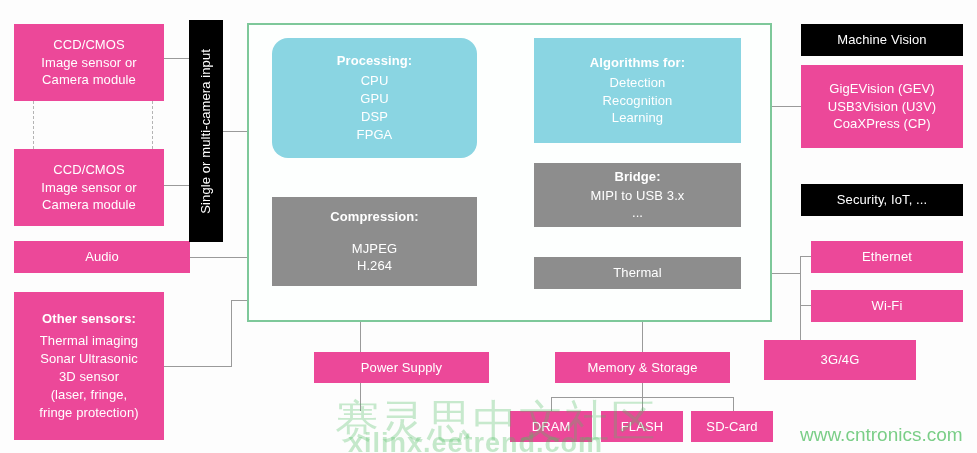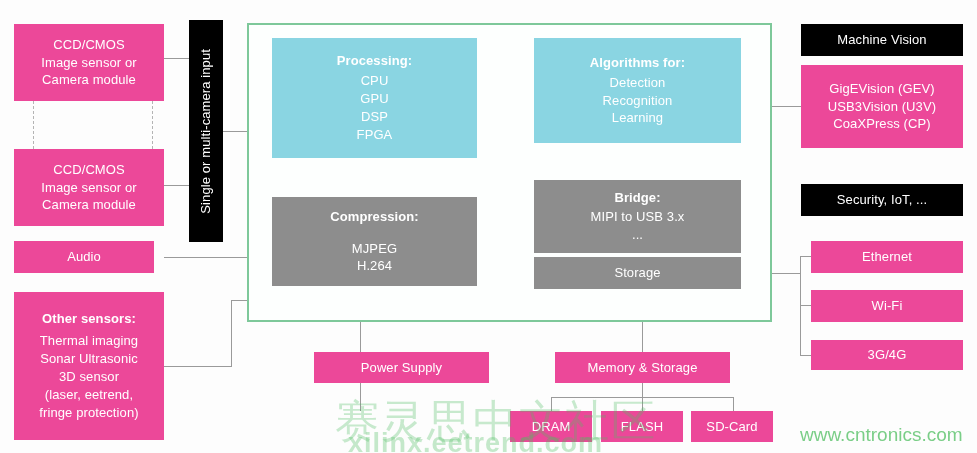--- a/index.html
+++ b/index.html
@@ -120,68 +120,68 @@
     <div class="f13 ln">Image sensor or</div>
     <div class="f13 ln">Camera module</div>
   </div>
 
   <div class="box green" style="left:14px;top:149px;width:150px;height:77px;">
     <div class="f13 ln">CCD/CMOS</div>
     <div class="f13 ln">Image sensor or</div>
     <div class="f13 ln">Camera module</div>
   </div>
 
-  <div class="box green" style="left:14px;top:241px;width:140px;height:32px;">
+  <div class="box green" style="left:14px;top:241px;width:176px;height:32px;">
     <div class="f13 ln">Audio</div>
   </div>
 
   <div class="box green" style="left:14px;top:292px;width:150px;height:148px;">
     <div class="f13 ttl" style="margin-bottom:4px;">Other sensors:</div>
     <div class="f13 ln">Thermal imaging</div>
     <div class="f13 ln">Sonar Ultrasonic</div>
     <div class="f13 ln">3D sensor</div>
-    <div class="f13 ln">(laser, eetrend,</div>
+    <div class="f13 ln">(laser, fringe,</div>
     <div class="f13 ln">fringe protection)</div>
   </div>
 
   <div class="box black" style="left:189px;top:20px;width:34px;height:222px;">
     <div class="vert">Single or multi-camera input</div>
   </div>
 
   <div class="frame" style="left:247px;top:23px;width:525px;height:299px;"></div>
 
-  <div class="box cyan" style="left:272px;top:38px;width:205px;height:120px;">
+  <div class="box cyan" style="left:272px;top:38px;width:205px;height:120px;border-radius:16px;">
     <div class="f13 ttl" style="margin-bottom:2px;">Processing:</div>
     <div class="f13 ln">CPU</div>
     <div class="f13 ln">GPU</div>
     <div class="f13 ln">DSP</div>
     <div class="f13 ln">FPGA</div>
   </div>
 
   <div class="box gray" style="left:272px;top:197px;width:205px;height:89px;">
     <div class="f13 ttl" style="margin-bottom:14px;">Compression:</div>
     <div class="f13 ln">MJPEG</div>
     <div class="f13 ln">H.264</div>
   </div>
 
   <div class="box cyan" style="left:534px;top:38px;width:207px;height:105px;">
     <div class="f13 ttl" style="margin-bottom:2px;">Algorithms for:</div>
     <div class="f13 ln">Detection</div>
     <div class="f13 ln">Recognition</div>
     <div class="f13 ln">Learning</div>
   </div>
 
-  <div class="box gray" style="left:534px;top:163px;width:207px;height:73px;margin-top:17px;">
+  <div class="box gray" style="left:534px;top:163px;width:207px;height:64px;">
     <div class="f13 ttl" style="margin-bottom:1px;">Bridge:</div>
     <div class="f13 ln">MIPI to USB 3.x</div>
     <div class="f13 ln">...</div>
   </div>
 
   <div class="box gray" style="left:534px;top:257px;width:207px;height:32px;">
-    <div class="f13 ln">Storage</div>
+    <div class="f13 ln">Thermal</div>
   </div>
 
   <div class="box black" style="left:801px;top:24px;width:162px;height:32px;">
     <div class="f13 ln">Machine Vision</div>
   </div>
 
   <div class="box green" style="left:801px;top:65px;width:162px;height:83px;">
     <div class="f13 ln">GigEVision (GEV)</div>
     <div class="f13 ln">USB3Vision (U3V)</div>
     <div class="f13 ln">CoaXPress (CP)</div>
@@ -192,21 +192,21 @@
   </div>
 
   <div class="box green" style="left:811px;top:241px;width:152px;height:32px;">
     <div class="f13 ln">Ethernet</div>
   </div>
 
   <div class="box green" style="left:811px;top:290px;width:152px;height:32px;">
     <div class="f13 ln">Wi-Fi</div>
   </div>
 
-  <div class="box green" style="left:811px;top:340px;width:152px;height:30px;">
+  <div class="box green" style="left:764px;top:340px;width:152px;height:40px;">
     <div class="f13 ln">3G/4G</div>
   </div>
 
   <div class="box green" style="left:273px;top:352px;width:175px;height:31px;margin-left:41px;">
     <div class="f13 ln">Power Supply</div>
   </div>
 
 
   <div class="box green" style="left:555px;top:352px;width:175px;height:31px;">
     <div class="f13 ln">Memory &amp; Storage</div>

